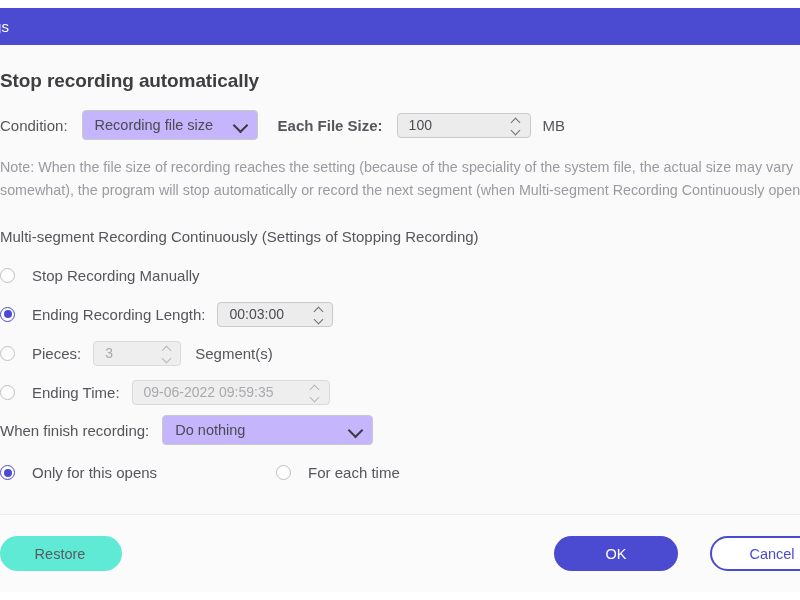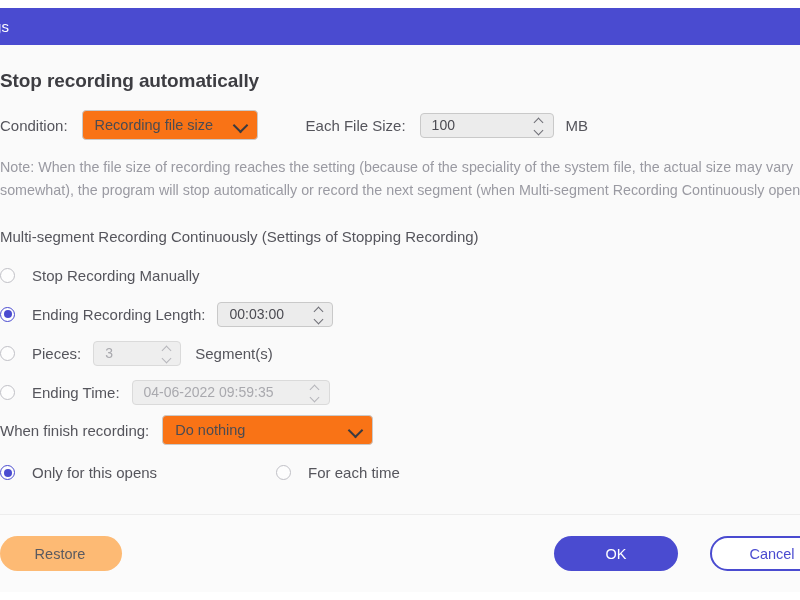--- a/index.html
+++ b/index.html
@@ -62,21 +62,21 @@
   .label {
     font-size: 15px;
     color: #55555c;
     white-space: nowrap;
     text-align: center;
   }
 
   
   .combo {
     height: 30px;
-    background: #f97316;
+    background: #c4b5fd;
     border: 1px solid #c9c9c9;
     border-radius: 4px;
     display: flex;
     align-items: center;
     justify-content: space-between;
     padding: 0 9px 0 12px;
     font-size: 14.5px;
     color: #4b4b52;
     cursor: pointer;
     user-select: none;
@@ -215,21 +215,21 @@
     border-radius: 18px;
     font-size: 14.5px;
     cursor: pointer;
     font-family: "Liberation Sans", sans-serif;
     height: 35px;
     display: inline-flex;
     align-items: center;
     justify-content: center;
   }
   .btn-restore {
-    background: #fdba74;
+    background: #5eead4;
     color: #5a5a60;
     width: 122px;
     padding-left: 4px;
   }
   .btn-ok {
     background: #4a4bd0;
     color: #ffffff;
     width: 124px;
   }
   .btn-cancel {
@@ -255,21 +255,21 @@
     <div class="heading">Stop recording automatically</div>
 
     <div class="row">
       <span class="label" style="margin-right:14px;">Condition:</span>
 
       <div class="combo" style="width:176px;">
         <span>Recording file size</span>
         <span class="chev"></span>
       </div>
 
-      <span class="label" style="margin:0 14px 0 48px;">Each File Size:</span>
+      <span class="label" style="margin:0 14px 0 20px;font-weight:bold;">Each File Size:</span>
 
       <div class="spin" style="width:134px;">
         <span class="val">100</span>
         <span class="arrows">
           <i class="up"></i>
           <i class="dn"></i>
         </span>
       </div>
 
       <span class="label" style="margin-left:12px;">MB</span>
@@ -306,21 +306,21 @@
           <i class="dn"></i>
         </span>
       </div>
       <span class="label" style="margin-left:14px;">Segment(s)</span>
     </div>
 
     <div class="radio-row">
       <span class="radio"></span>
       <span class="radio-label" style="margin-right:12px;">Ending Time:</span>
       <div class="spin disabled" style="width:198px;">
-        <span class="val">04-06-2022 09:59:35</span>
+        <span class="val">09-06-2022 09:59:35</span>
         <span class="arrows">
           <i class="up"></i>
           <i class="dn"></i>
         </span>
       </div>
     </div>
 
     <div class="row" style="margin-top:6px;">
       <span class="label" style="margin-right:13px;">When finish recording:</span>
       <div class="combo" style="width:211px;">

